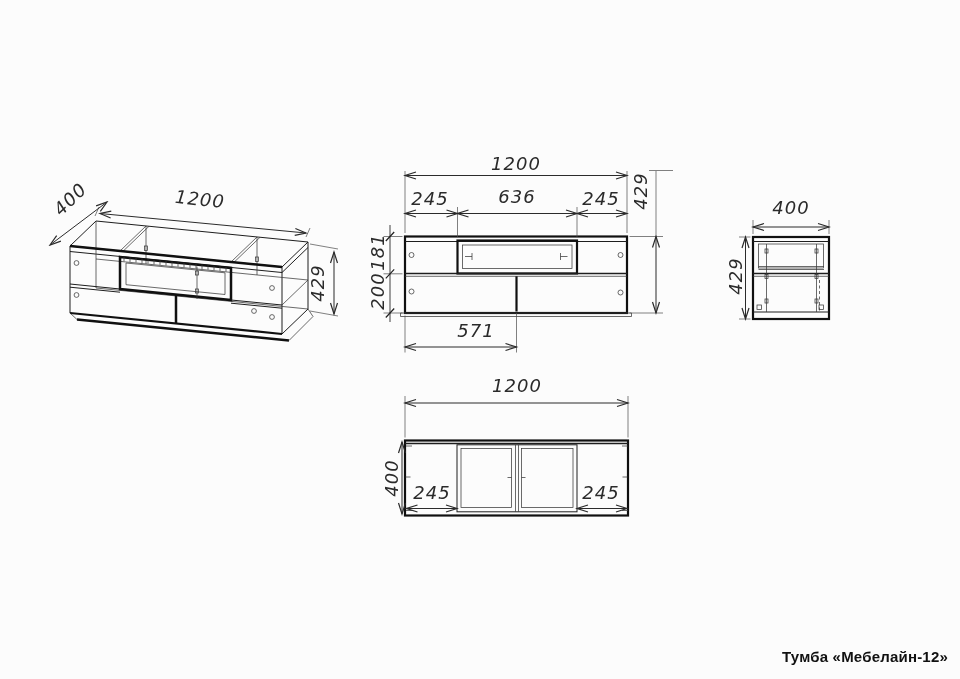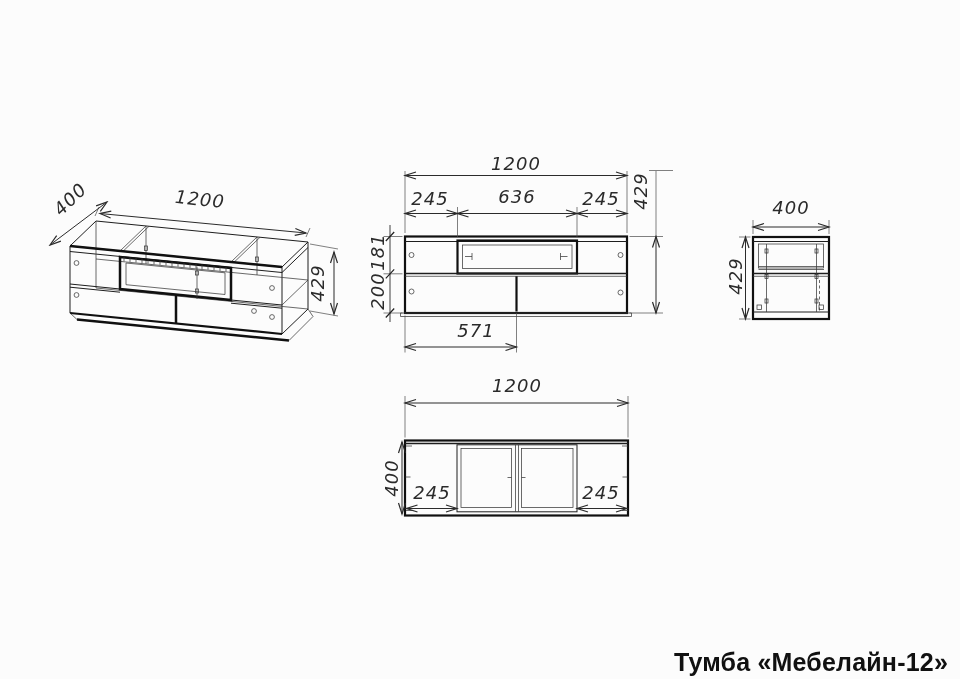--- a/index.html
+++ b/index.html
@@ -22,21 +22,21 @@
   .dash { stroke-dasharray:3,2.5; }
   .dim {
     position:absolute; white-space:nowrap;
     font-family:"DejaVu Sans", sans-serif;
     font-style:italic; font-weight:400;
     font-size:18px; letter-spacing:1px; color:#2b2b2b;
   }
   .title {
     position:absolute; right:12px; top:648px;
     font-family:"Liberation Sans", sans-serif;
-    font-weight:bold; font-size:25px; color:#111;
+    font-weight:bold; font-size:15px; color:#111;
     letter-spacing:0.2px; white-space:nowrap;
   }
 </style>
 </head>
 <body>
 
 <div class="stage">
 
 <svg width="960" height="679" viewBox="0 0 960 679">
   <defs>

